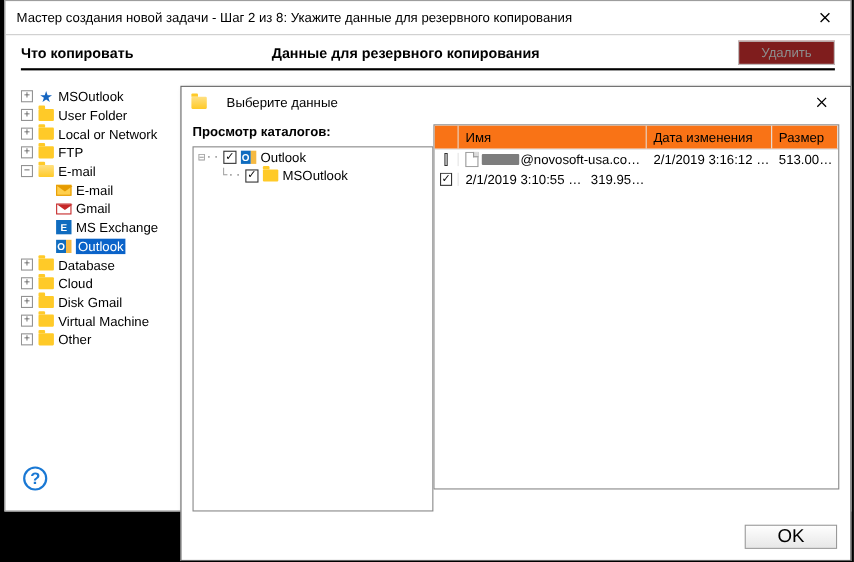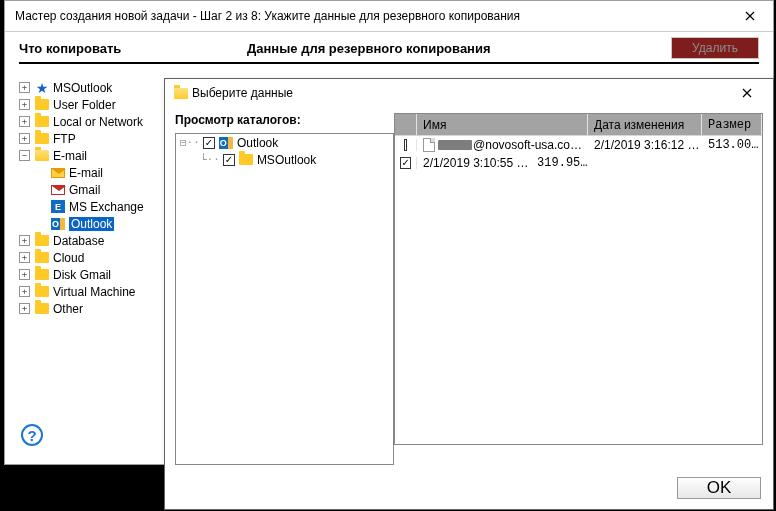--- a/index.html
+++ b/index.html
@@ -44,40 +44,40 @@
   .exch { width: 14px; height: 13px; background:#0f6cbf; color:#fff; font-size:9px; font-weight:bold; display:inline-flex; align-items:center; justify-content:center; }
   .outlook { width: 14px; height: 13px; display:inline-flex; align-items:center; justify-content:flex-start; }
   .outlook-o { width:9px; height:12px; background:#0f6cbf; color:#fff; font-size:9px; font-weight:bold; display:inline-flex; align-items:center; justify-content:center; }
   .outlook-e { width:5px; height:12px; background:#f5b942; display:inline-block; }
 
   .help-circle { position: absolute; left: 16px; bottom: 18px; width: 22px; height: 22px; border: 2px solid #1978d4; border-radius: 50%; color: #1978d4; font-size: 15px; font-weight: bold; display:flex; align-items:center; justify-content:center; cursor: default; }
 
   
   .win2 { position: absolute; left: 164px; top: 78px; width: 610px; height: 432px; background: #fff; border: 1px solid #646464; box-shadow: 2px 2px 5px rgba(0,0,0,.25); }
   .win2-titlebar { display: flex; align-items: center; height: 28px; padding: 0 6px 0 8px; }
-  .win2-title { flex: 1; font-size: 12px; display:flex; align-items:flex-end; gap:0; }
+  .win2-title { flex: 1; font-size: 12px; display:flex; align-items:flex-end; gap:14px; }
   .win2-close { width: 40px; height: 22px; display:flex; align-items:center; justify-content:center; cursor: default; }
   .win2-close svg { width: 10px; height: 10px; }
   .win2-body { display:flex; padding: 6px 10px 0 10px; }
   .col-left { width: 236px; }
   .col-right { flex: 1; }
   .col-title { font-weight: bold; font-size: 12px; margin-bottom: 6px; }
   .panel { border: 1px solid #888; height: 332px; background:#fff; overflow:hidden; font-size:12px; }
 
   
   .cat-row { display:flex; align-items:center; height:17px; padding-left:4px; }
   .chk { width:12px; height:12px; border:1px solid #333; display:inline-flex; align-items:center; justify-content:center; margin: 0 3px; font-size:10px; line-height:10px; background:#fff; cursor:default; }
 
   
   .list-header { display:flex; height:22px; border-bottom:1px solid #d6d6d6; }
-  .list-header .c { border-right:1px solid #e4e4e4; padding:3px 6px; display:flex; align-items:center; background:#a3a3a3; }
+  .list-header .c { border-right:1px solid #e4e4e4; padding:3px 6px; display:flex; align-items:center; background:#f97316; }
   .c-chk { width: 22px; border-right:1px solid #e4e4e4; }
   .c-name { flex: 1; }
   .c-date { width: 114px; }
-  .c-size { width: 60px; border-right: none; font-family: Liberation Mono, monospace; }
+  .c-size { width: 60px; border-right: none; }
   .list-row { display:flex; align-items:center; height:18px; padding: 0; }
   .list-row .c { padding: 0 6px; display:flex; align-items:center; overflow:hidden; white-space:nowrap; }
   .file-icon { width:12px; height:14px; border:1px solid #9a9a9a; background:#fff; display:inline-block; position:relative; margin-right:3px; }
   .file-icon::after { content:""; position:absolute; top:-1px; right:-1px; width:4px; height:4px; background:#dcdcdc; border-left:1px solid #9a9a9a; border-bottom:1px solid #9a9a9a; }
   .redact { display:inline-block; height:10px; background:#7d7d7d; border-radius:1px; }
 
   .btn-bar { position:absolute; bottom:10px; right:12px; }
   .ok-btn { width: 84px; height: 22px; border:1px solid #999; background: linear-gradient(#fefefe,#e7e7e7); font-size:17px; display:flex; align-items:center; justify-content:center; cursor:default; }
 
   

